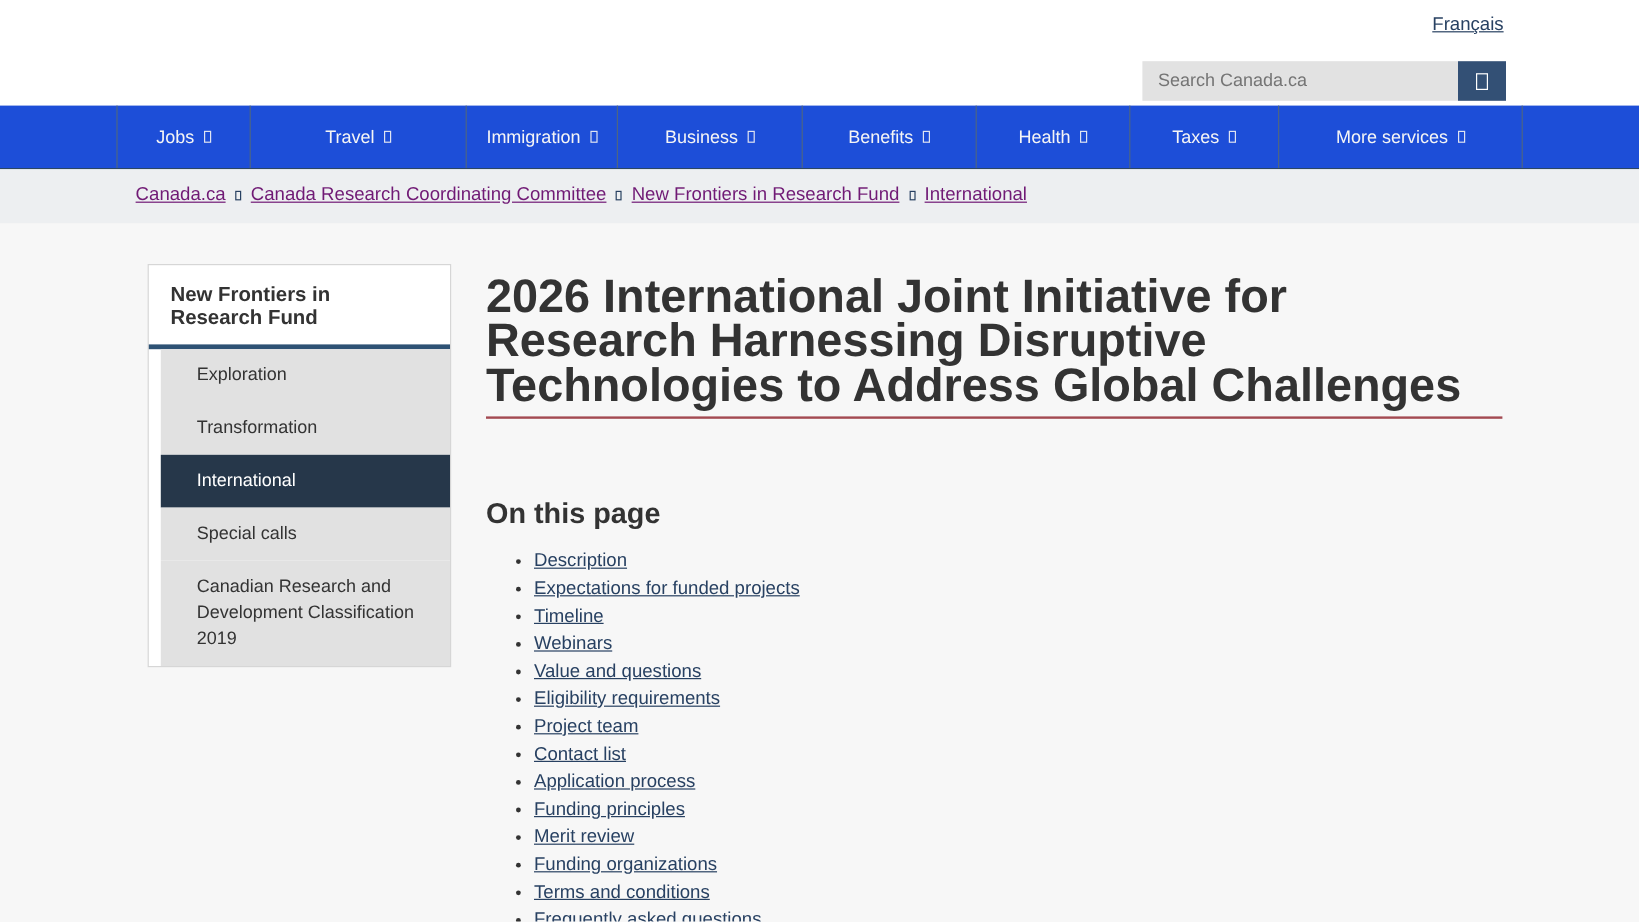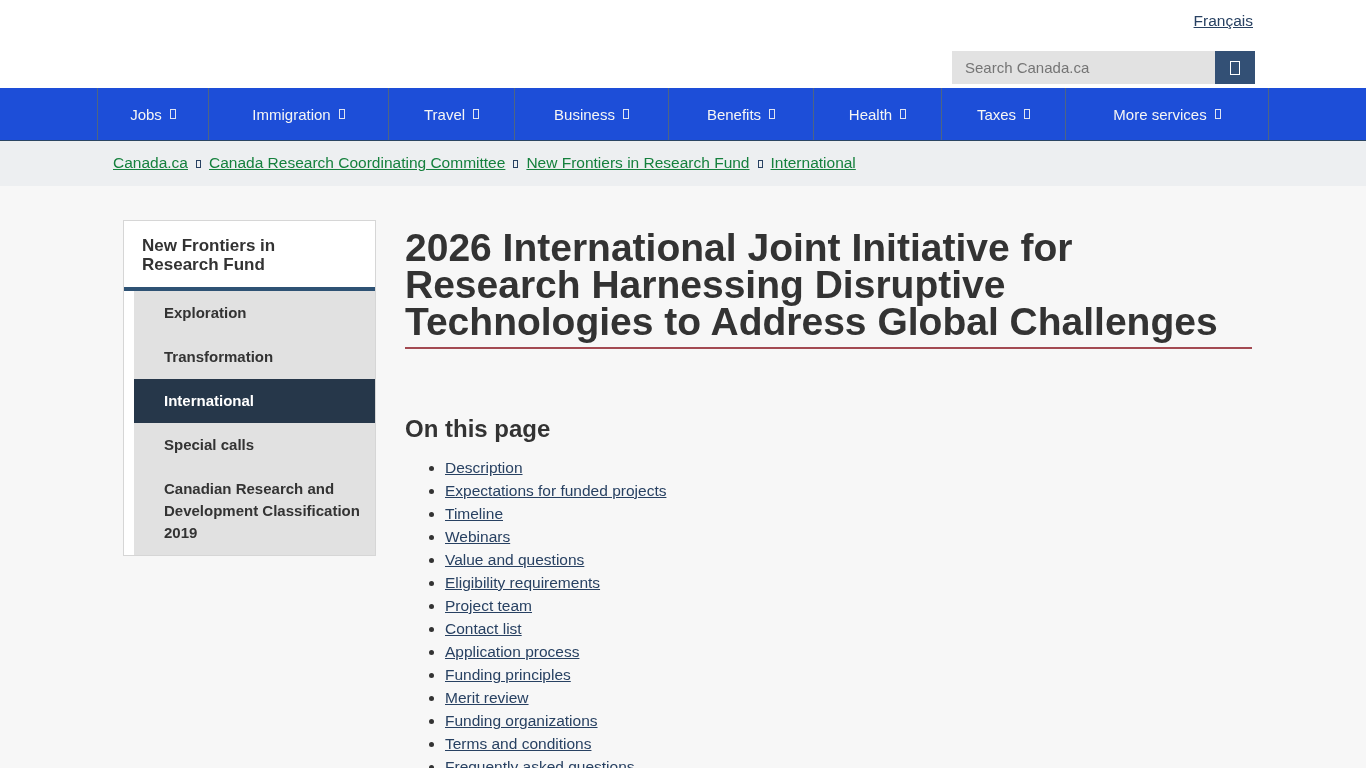--- a/index.html
+++ b/index.html
@@ -34,33 +34,33 @@
   .nav-item:nth-of-type(2){width:111px;} .nav-item:nth-of-type(3){width:180px;}
   .nav-item:nth-of-type(4){width:126px;} .nav-item:nth-of-type(5){width:154px;}
   .nav-item:nth-of-type(6){width:145px;} .nav-item:nth-of-type(7){width:128px;}
   .nav-item:nth-of-type(8){width:124px;} .nav-item:nth-of-type(9){width:203px;}
   .nav-spacer-right { flex:1; border-left:1px solid #4d6584; }
 
   
   .band-crumb { position:absolute; top:141px; left:0; width:1366px; height:45px;
                 background:#edeff1; }
   .crumb-inner { padding-left:113px; line-height:44px; font-size:15.5px; white-space:nowrap; }
-  .crumb-link { color:#15803d; cursor:pointer;text-align:right; }
+  .crumb-link { color:#701a75; cursor:pointer;text-align:right; }
 
   
   .sidebar { position:absolute; left:123px; top:220px; width:253px; background:#ffffff;
              border:1px solid #d6d6d6; }
   .sidebar-title { padding:15px 70px 13px 18px; font-size:17px; font-weight:bold;
                    color:#333; line-height:19px; }
   .sidebar-bar { height:4px; background:#2e5274; }
   .sidebar-list { margin-left:10px; list-style:none; }
   .side-item { display:block; background:#e1e1e1; color:#333; font-size:15px; line-height:22px;
                padding:11px 12px 11px 30px; border-bottom:1px solid #f6f6f6; cursor:pointer;
                text-decoration:none; }
-  .side-item:last-child { border-bottom:none;font-weight:bold; }
+  .side-item:last-child { border-bottom:none; }
   .side-item.selected { background:#26374a; color:#ffffff; }
 
   
   .main { position:absolute; left:405px; top:220px; width:847px; }
   .page-h1 { margin-top:9px; font-size:39px; line-height:37px; font-weight:bold; color:#333; }
   .h1-rule { margin-top:7px; height:0; border:none; border-top:2px solid #a34a52; }
   .toc-h2 { margin-top:66px; font-size:24px; font-weight:bold; color:#333; }
   .toc-list { margin-top:13px; padding-left:40px; }
   .toc-list li { font-size:15.5px; line-height:23px; color:#333; }
   .toc-list li::marker { color:#333; }
@@ -81,25 +81,25 @@
     </div>
   </div>
 
   <nav class="band-nav">
     <div class="nav-spacer-left"></div>
     <div class="nav-item">
       <span>Jobs</span>
       <span class="sq sq-nav"></span>
     </div>
     <div class="nav-item">
-      <span>Immigration</span>
+      <span>Travel</span>
       <span class="sq sq-nav"></span>
     </div>
     <div class="nav-item">
-      <span>Travel</span>
+      <span>Immigration</span>
       <span class="sq sq-nav"></span>
     </div>
     <div class="nav-item">
       <span>Business</span>
       <span class="sq sq-nav"></span>
     </div>
     <div class="nav-item">
       <span>Benefits</span>
       <span class="sq sq-nav"></span>
     </div>

